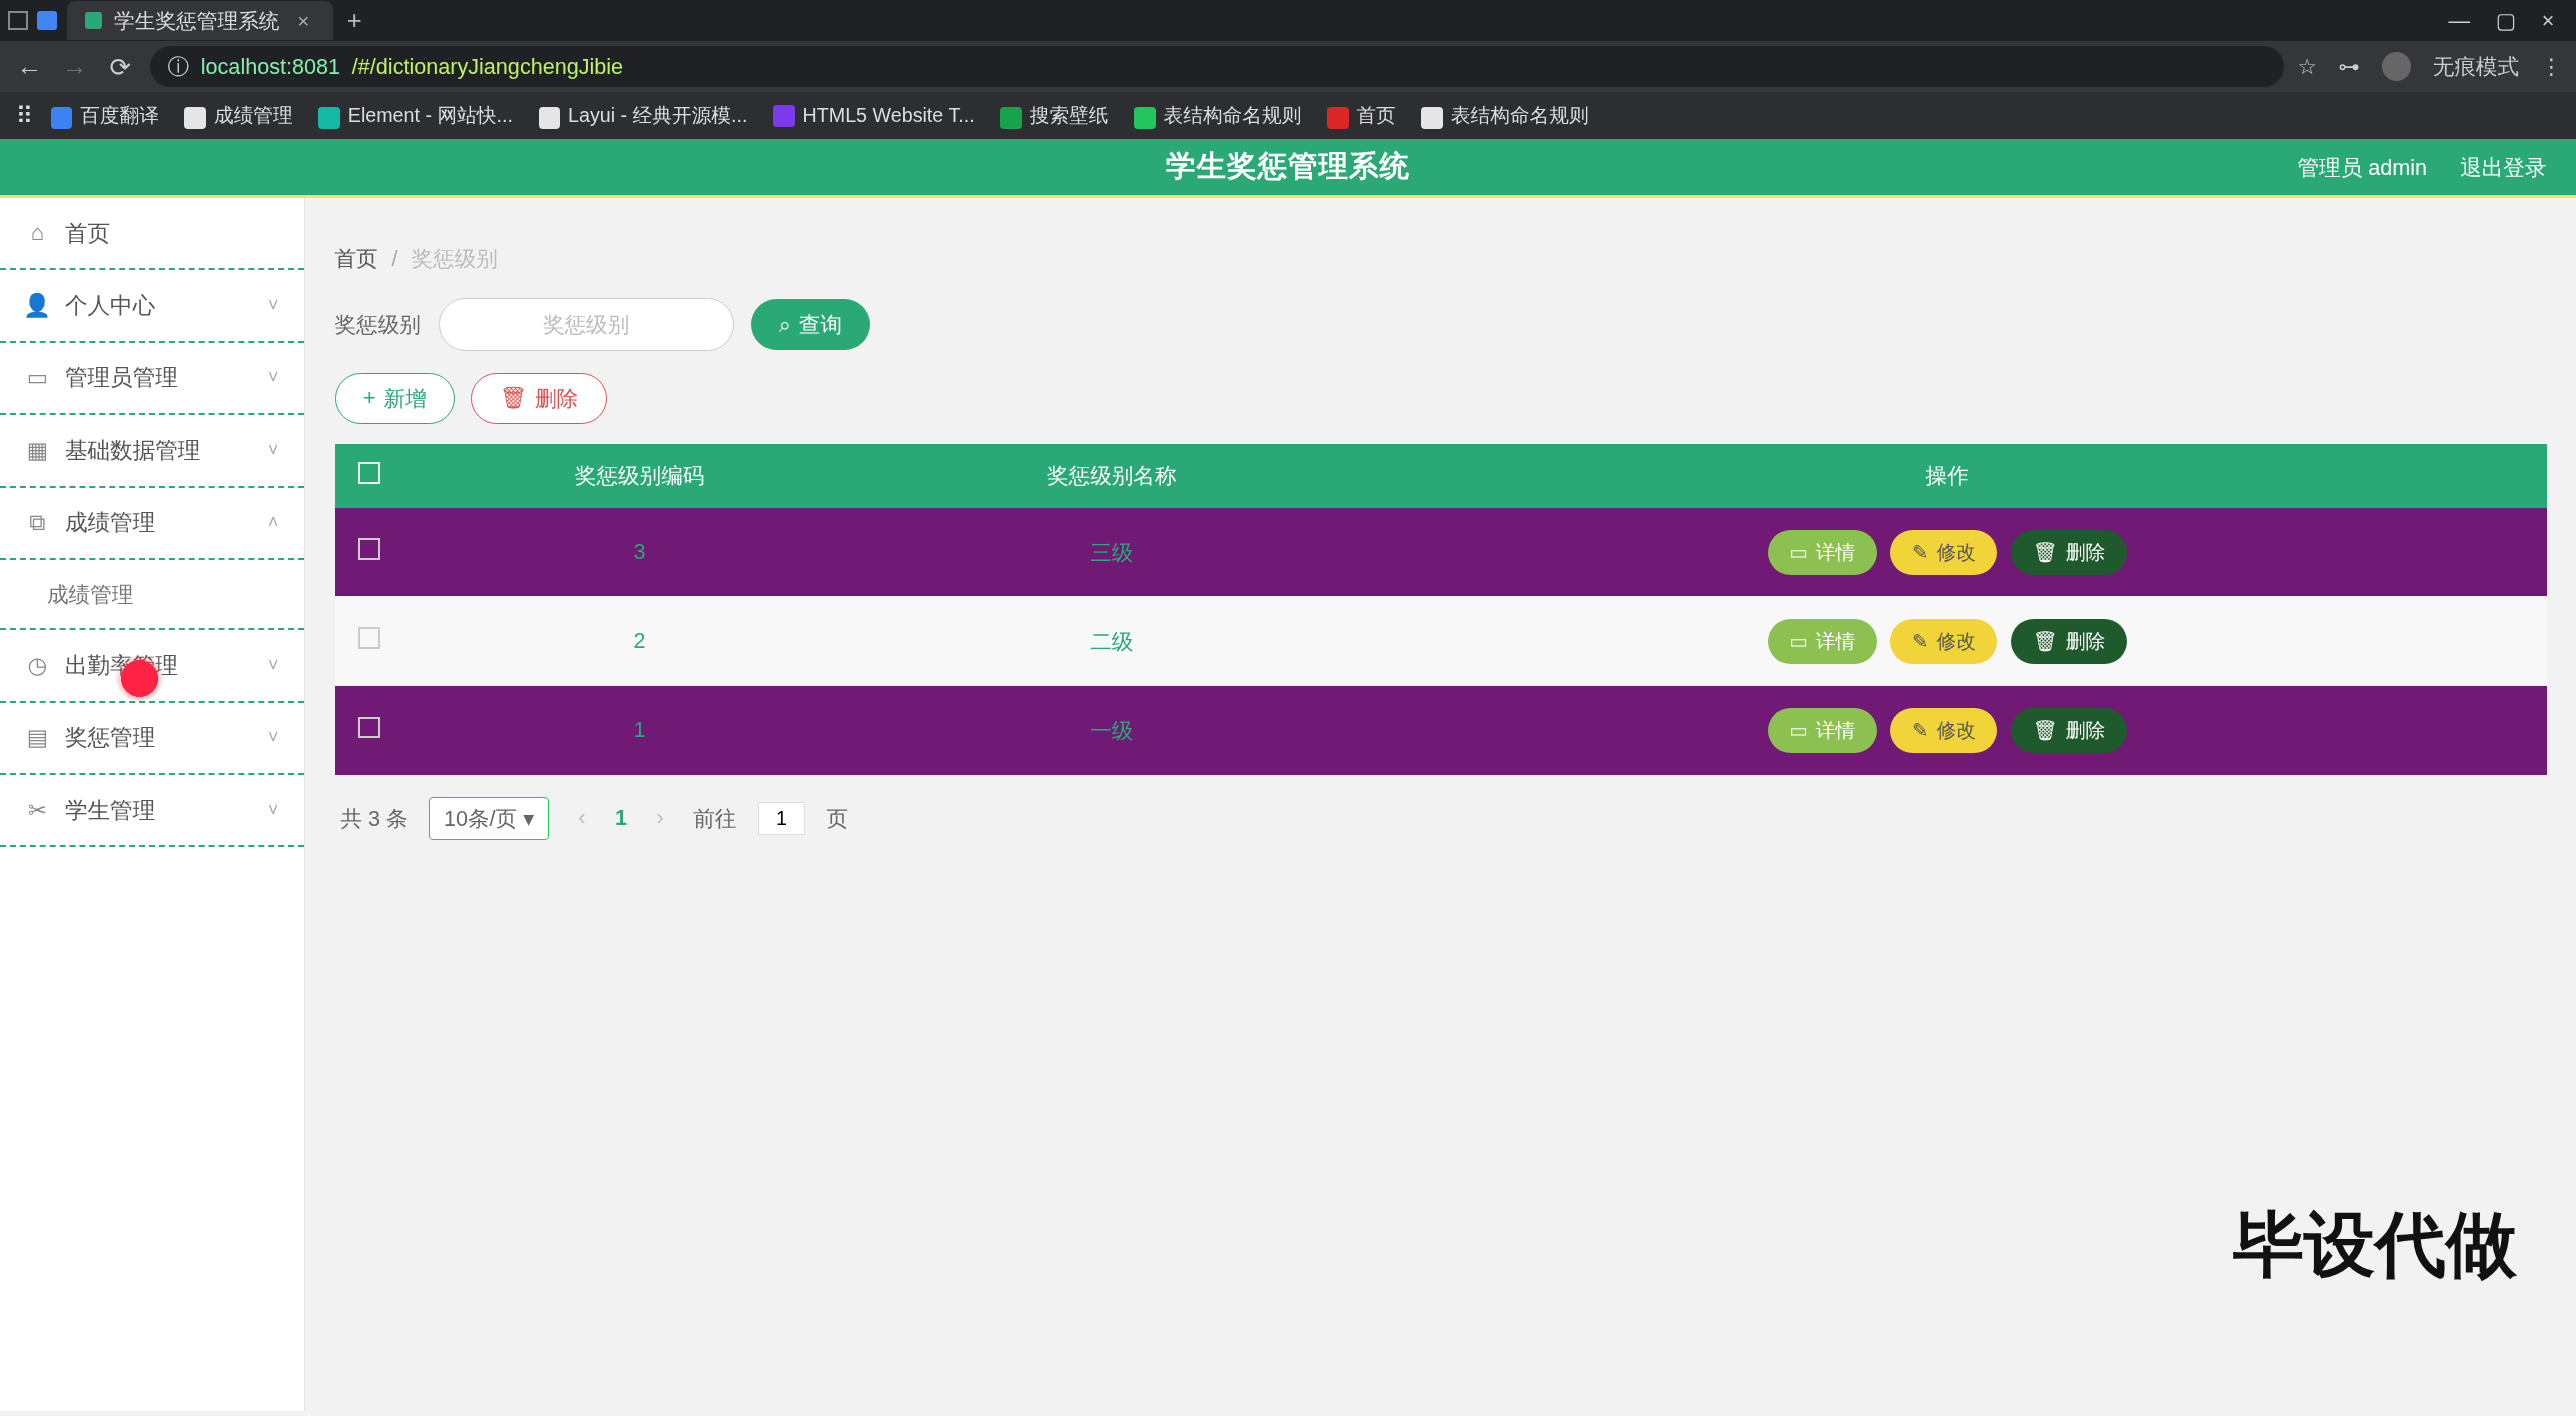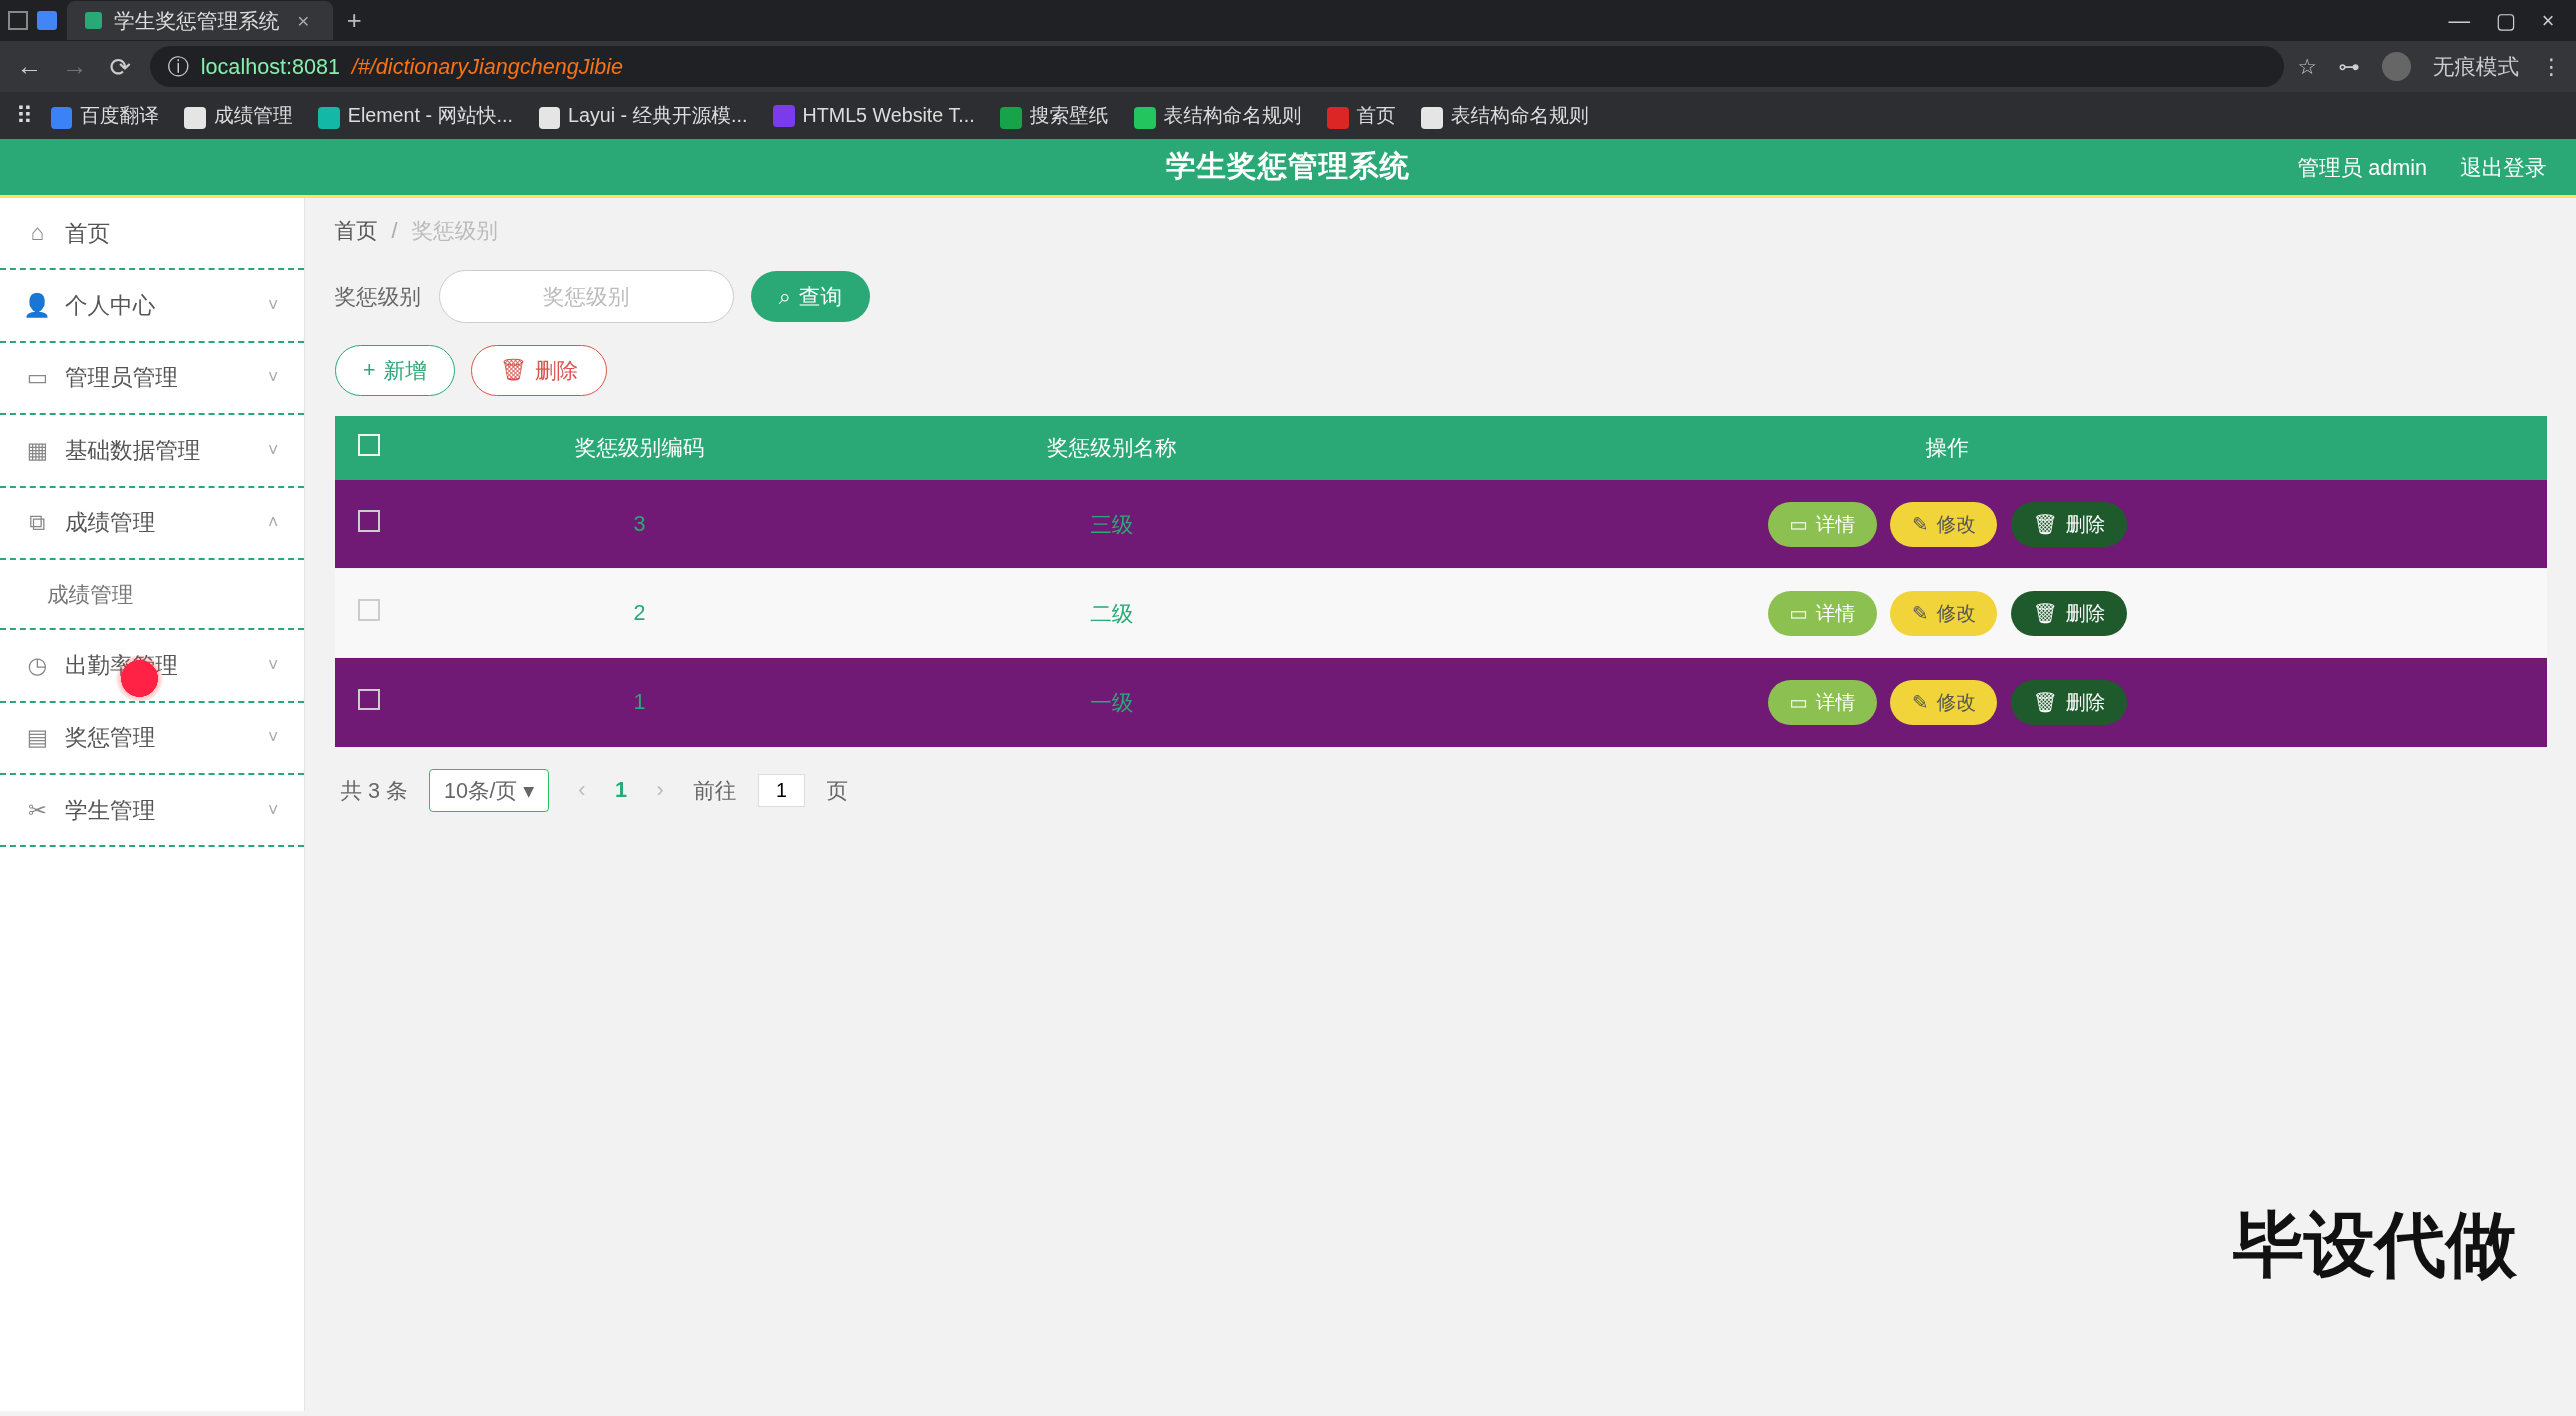--- a/index.html
+++ b/index.html
@@ -11,21 +11,21 @@
   .tab { display:flex; align-items:center; gap:11.8px; background:#35363a; border-radius:7.9px 7.9px 0 0; padding:5.9px 17.7px; font-size:20.7px; color:#ddd; }
   .tab .tab-ico { width:17.7px; height:17.7px; background:#2aa876; border-radius:3px; }
   .tab .close { color:#aaa; padding:0 5.9px; }
   .new-tab { color:#bbb; padding:0 13.8px; font-size:25.6px; }
   .win-controls { margin-left:auto; display:flex; gap:25.6px; padding-right:13.8px; color:#ccc; }
 
   .addr-row { display:flex; align-items:center; height:51px; padding:0 13.8px; gap:13.8px; background:#35363a; }
   .nav-ico { width:31.5px; height:31.5px; display:flex; align-items:center; justify-content:center; color:#ccc; font-size:25.6px; }
   .addr-bar { flex:1; display:flex; align-items:center; background:#202124; border-radius:23.6px; padding:5.9px 17.7px; color:#ccc; font-size:21.6px; gap:11.8px; }
   .addr-host { color:#86efac; }
-  .addr-path { color:#f97316;font-style:italic; }
+  .addr-path { color:#bef264; }
   .addr-right { display:flex; align-items:center; gap:21.6px; color:#ccc; font-size:21.6px; }
   .avatar { width:29.5px; height:29.5px; border-radius:50%; background:#666; }
 
   .bm-row { display:flex; align-items:center; gap:9.8px; height:47px; padding:0 15.7px; background:#2d2e31; color:#ddd; font-size:19.7px; }
   .bm { display:flex; align-items:flex-end; gap:7.9px; padding:3.9px 7.9px; }
   .bm .bico { width:21.6px; height:21.6px; border-radius:3.9px; background:#888; }
   .bico.blue{background:#3b82f6;} .bico.white{background:#e5e5e5;} .bico.teal{background:#14b8a6;}
   .bico.purple{background:#7c3aed;} .bico.green{background:#16a34a;} .bico.green2{background:#22c55e;}
   .bico.red{background:#dc2626;}
 
@@ -35,21 +35,21 @@
   .app-right { position:absolute; right:29.5px; display:flex; align-items:center; gap:33px; font-size:21.6px; }
 
   
   .app-body { display:flex; height:calc(100% - 203px); }
   .sidebar { width:305px; background:#fff; border-right:1px solid #e5e5e5; }
   .menu-item { display:flex; align-items:center; gap:15.7px; padding:19.7px 25.6px; font-size:22.6px; color:#555; border-bottom:2px dashed #2aa876; position:relative; }
   .menu-item.sub { padding-left:47px; font-size:21.6px; color:#777; }
   .menu-item .mico { width:23.6px; height:23.6px; color:#888; display:flex; align-items:center; justify-content:center; }
   .menu-item .chev { margin-left:auto; color:#aaa; font-size:17.7px; }
 
-  .content { flex:1; padding:17.7px 29.5px; overflow:auto; position:relative; }
+  .content { flex:1; padding:17.7px 29.5px; overflow:auto; position:relative;margin-top:28px; }
   .crumbs { font-size:21.6px; color:#777; margin-bottom:25.6px; }
   .crumb-link { color:#555; }
   .crumb-sep { color:#aaa; margin:0 7.9px; }
   .crumb-cur { color:#bbb; }
 
   .filter-row { display:flex; align-items:center; gap:17.7px; margin-bottom:21.6px; }
   .filter-label { font-size:21.6px; color:#666; }
   .filter-input { width:295px; height:53px; border:1px solid #ccc; border-radius:27.6px; padding:0 21.6px; font-size:21.6px; color:#333; }
   .filter-input::placeholder { color:#bbb; text-align:center; }
   .btn { height:51px; border-radius:27.6px; padding:0 27.6px; font-size:21.6px; display:inline-flex; align-items:center; gap:7.9px; border:none; cursor:pointer; }

